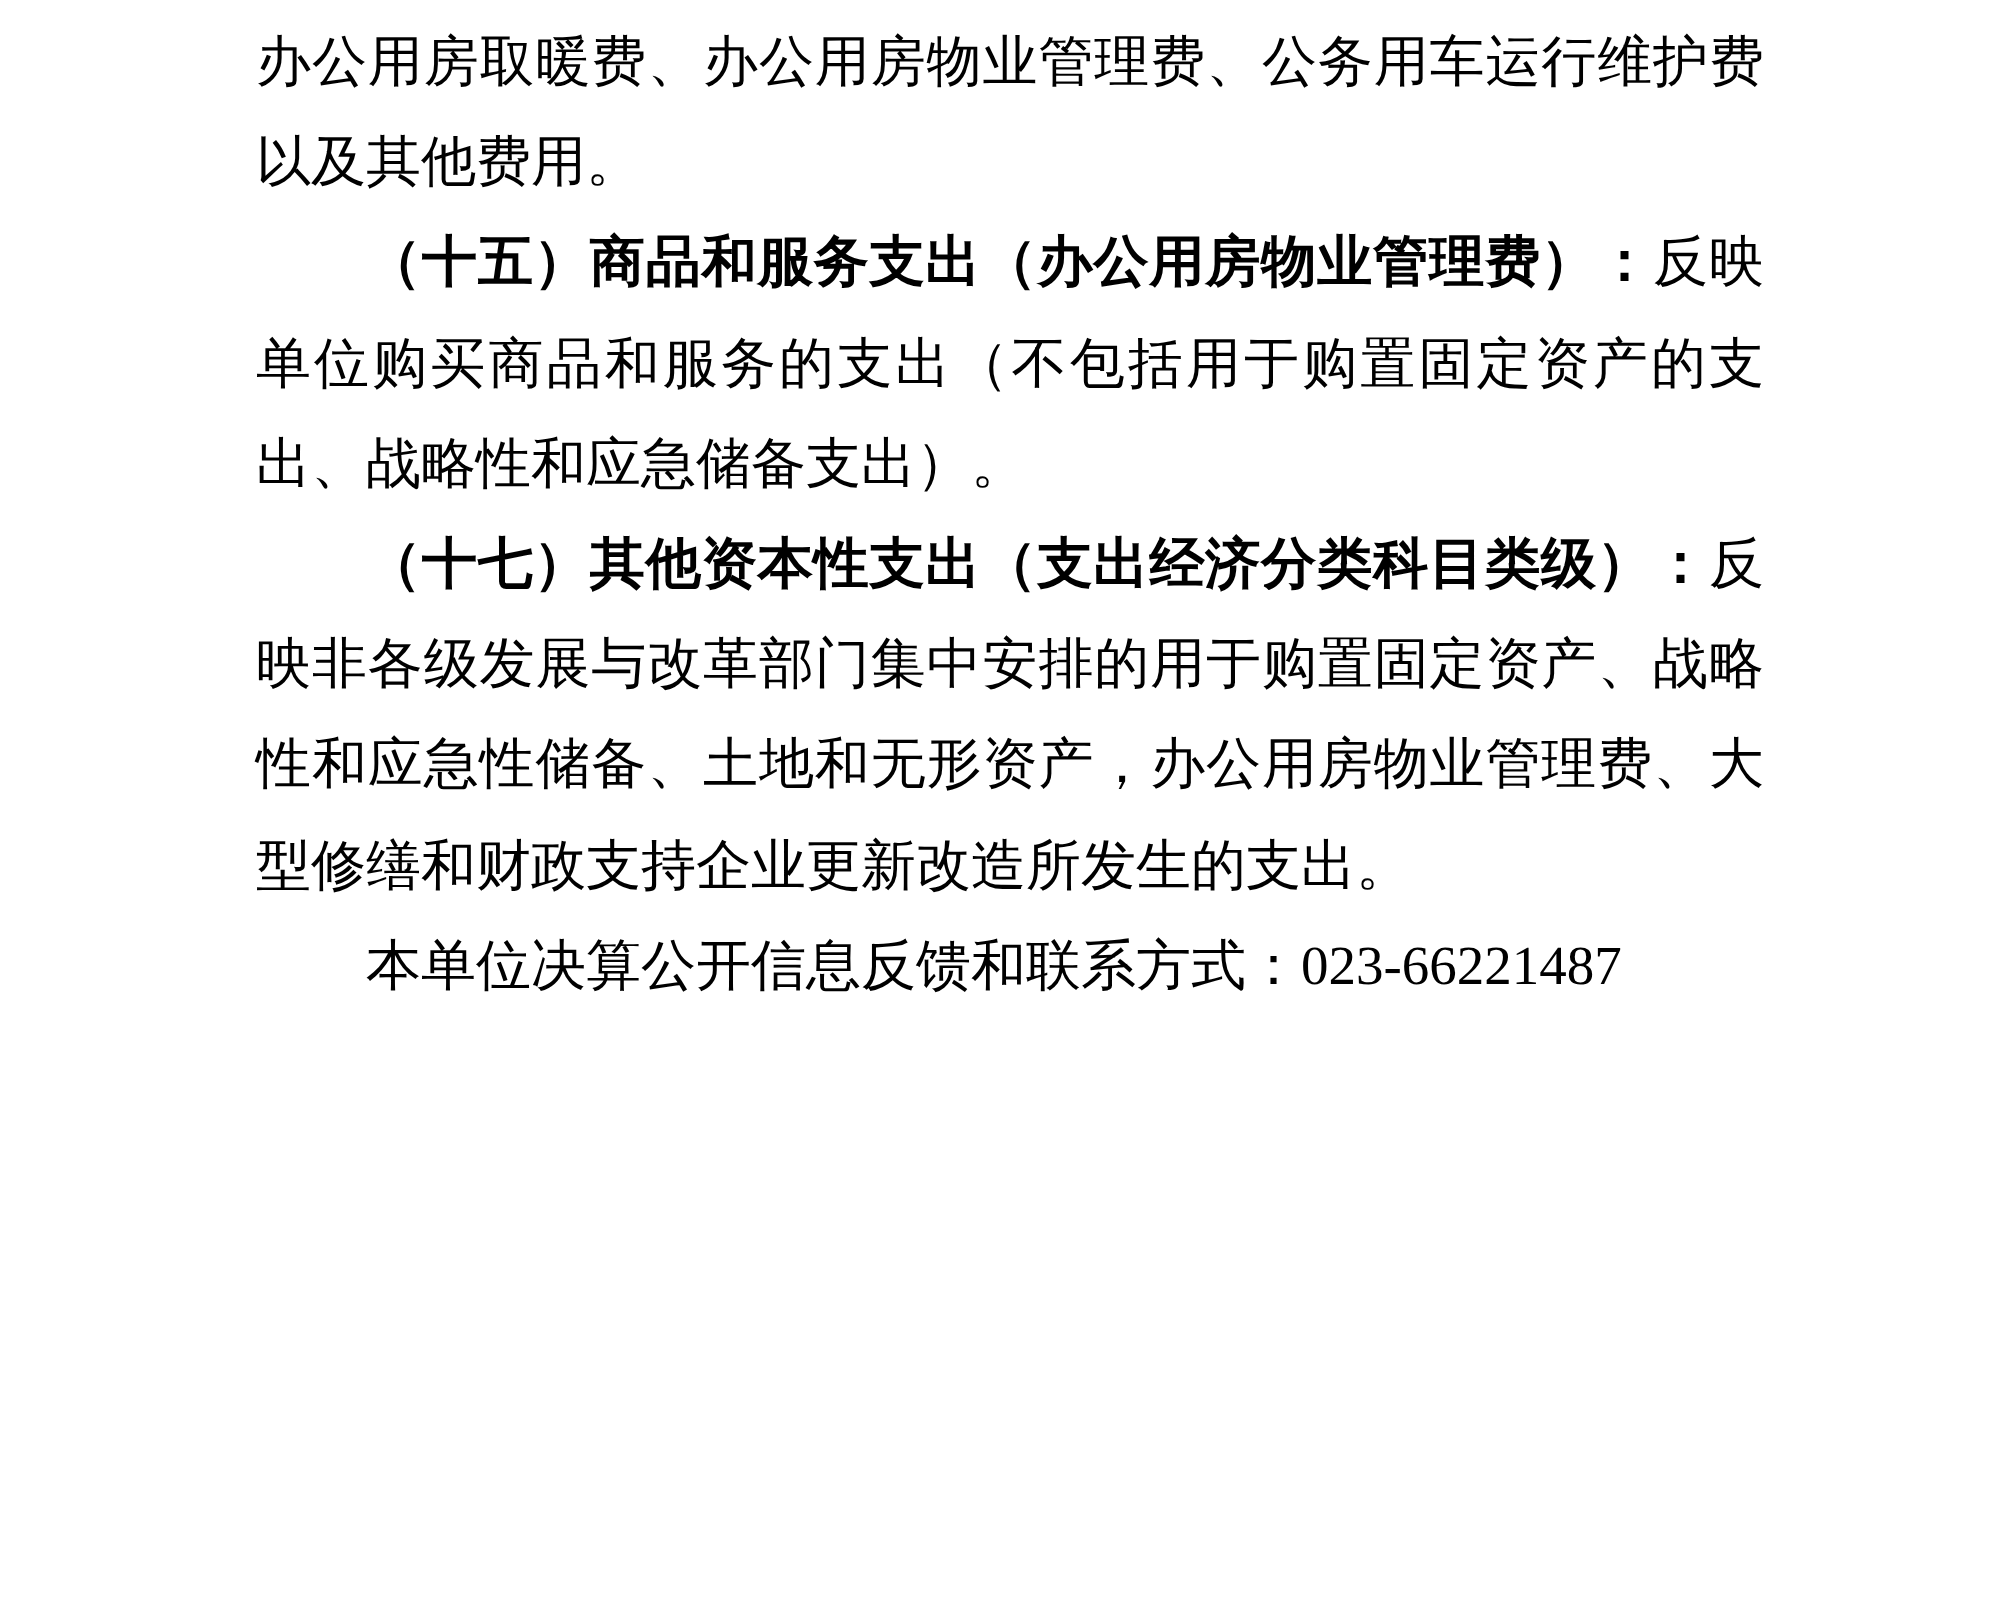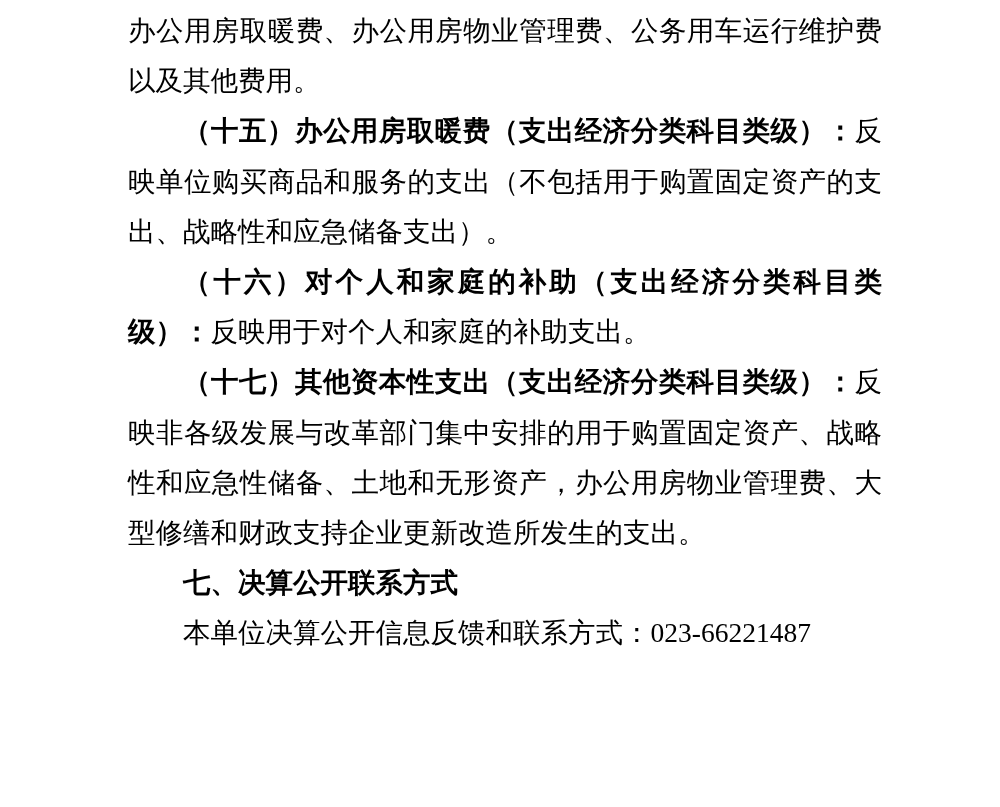--- a/index.html
+++ b/index.html
@@ -48,23 +48,21 @@
   }
 </style>
 </head>
 <body>
 
 <div class="page">
 
   <p class="para continuation"><span class="lead"></span><span>办公用房取暖费、办公用房物业管理费、公务用车运行维护费以及其他费用。</span></p>
 
 
-  <p class="para"><span class="lead">（十五）办公用房取暖费（支出经济分类科目类级）：</span><span>反映单位购买商品和服务的支出（不包括用于购置固定资产的支出、战略性和应急储备支出）。</span></p>
+  <p class="para"><span class="lead">（十五）商品和服务支出（办公用房物业管理费）：</span><span>反映单位购买商品和服务的支出（不包括用于购置固定资产的支出、战略性和应急储备支出）。</span></p>
 
-  <p class="para"><span class="lead">（十六）对个人和家庭的补助（支出经济分类科目类级）：</span><span>反映用于对个人和家庭的补助支出。</span></p>
 
   <p class="para"><span class="lead">（十七）其他资本性支出（支出经济分类科目类级）：</span><span>反映非各级发展与改革部门集中安排的用于购置固定资产、战略性和应急性储备、土地和无形资产，办公用房物业管理费、大型修缮和财政支持企业更新改造所发生的支出。</span></p>
 
-  <h2 class="section-heading">七、决算公开联系方式</h2>
 
   <p class="contact">本单位决算公开信息反馈和联系方式：023-66221487</p>
 
 </div>
 
 </body></html>

